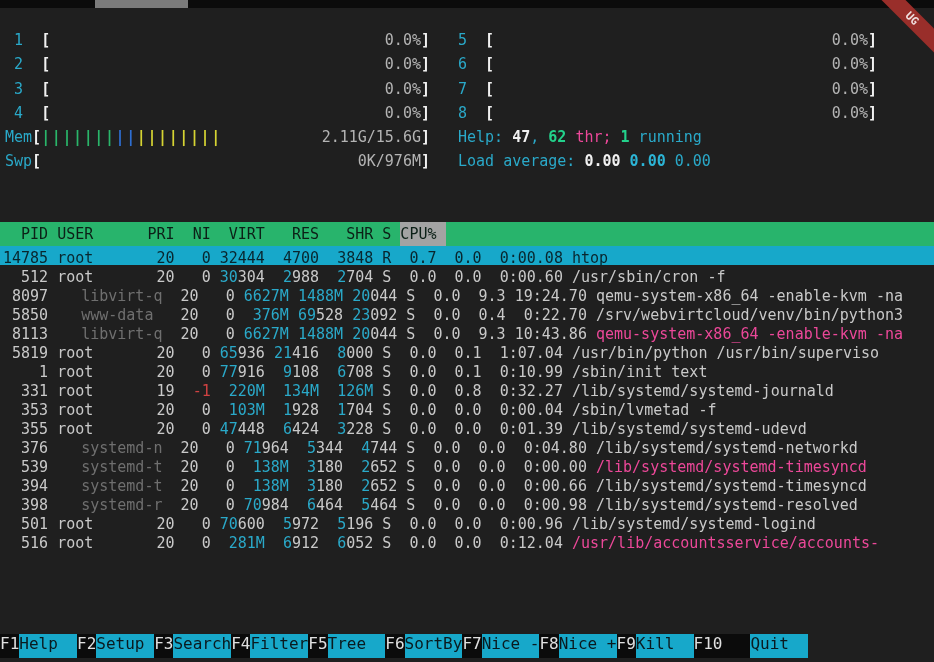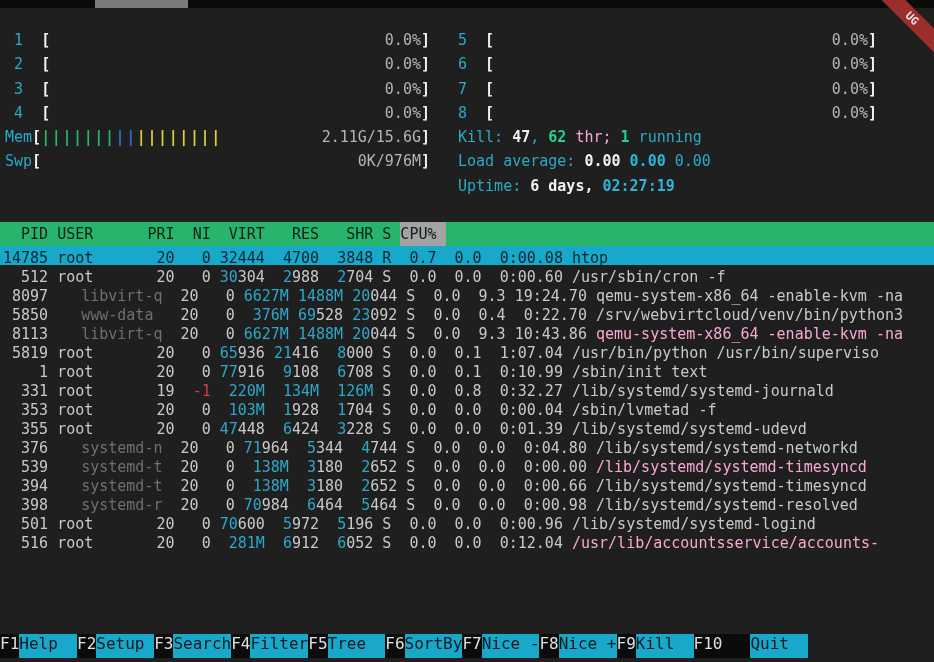--- a/index.html
+++ b/index.html
@@ -25,21 +25,21 @@
   .mcol-left  { margin-left:5px;  width:425px; }
   .mcol-right { position:absolute; left:458px; top:20px; width:419px; }
   .meter { display:flex; white-space:pre; }
   .bracket { color:#f1f1f1; font-weight:bold; }
   .spacer { flex:1; }
   .mval { color:#b4b4b4; }
   .cyan { color:#2aa9c9; }
   .cyan-b { color:#2cb5d6; font-weight:bold; }
   .white-b { color:#f1f1f1; font-weight:bold; }
   .green-b { color:#23d18b; font-weight:bold; }
-  .green { color:#f9a8d4; }
+  .green { color:#ec4899; }
   .dim { color:#6f6f6f;margin-left:24px; }
   .red { color:#cf4242; }
   .bars { letter-spacing:1.6px; font-weight:bold; }
   
   .thead { display:flex; white-space:pre; color:#0c2017; height:24px; padding-left:3px; }
   .thead .fill { flex:1; }
   .prow { white-space:pre; height:19px; padding-left:3px; }
   .prow.sel span { color:#09262e !important; font-weight:normal !important; }
   
   .fbar { position:absolute; left:0; bottom:4px; width:790px; height:24.3px; display:flex; white-space:pre; background:#0b0b0b; }
@@ -64,23 +64,22 @@
         <div class="meter"><span class="cyan"> 3  </span><span class="bracket">[</span><span class="spacer"></span><span class="mval">0.0%</span><span class="bracket">]</span></div>
         <div class="meter"><span class="cyan"> 4  </span><span class="bracket">[</span><span class="spacer"></span><span class="mval">0.0%</span><span class="bracket">]</span></div>
         <div class="meter"><span class="cyan">Mem</span><span class="bracket">[</span><span class="bars"><span style="color: rgb(42, 182, 106);">|||||||</span><span style="color: rgb(46, 111, 211);">||</span><span style="color: rgb(214, 212, 51);">||||||||</span></span><span class="spacer"></span><span class="mval">2.11G/15.6G</span><span class="bracket">]</span></div>
         <div class="meter"><span class="cyan">Swp</span><span class="bracket">[</span><span class="spacer"></span><span class="mval">0K/976M</span><span class="bracket">]</span></div>
       </div>
     <div class="mcol-right" id="mcol-right">
         <div class="meter"><span class="cyan">5  </span><span class="bracket">[</span><span class="spacer"></span><span class="mval">0.0%</span><span class="bracket">]</span></div>
         <div class="meter"><span class="cyan">6  </span><span class="bracket">[</span><span class="spacer"></span><span class="mval">0.0%</span><span class="bracket">]</span></div>
         <div class="meter"><span class="cyan">7  </span><span class="bracket">[</span><span class="spacer"></span><span class="mval">0.0%</span><span class="bracket">]</span></div>
         <div class="meter"><span class="cyan">8  </span><span class="bracket">[</span><span class="spacer"></span><span class="mval">0.0%</span><span class="bracket">]</span></div>
-        <div class="line"><span class="cyan">Kill: </span><span class="white-b">47</span><span class="cyan">, </span><span class="green-b">62</span><span class="green"> thr; </span><span class="green-b">1</span><span class="cyan"> running</span></div>
+        <div class="line"><span class="cyan">Help: </span><span class="white-b">47</span><span class="cyan">, </span><span class="green-b">62</span><span class="green"> thr; </span><span class="green-b">1</span><span class="cyan"> running</span></div>
         <div class="line"><span class="cyan">Load average: </span><span class="white-b">0.00</span><span> </span><span class="cyan-b">0.00</span><span> </span><span class="cyan">0.00</span></div>
-        <div class="line"><span class="cyan">Uptime: </span><span class="white-b">6 days, </span><span class="cyan-b">02:27:19</span></div>
       </div>
   </div>
   <div class="line"> </div>
   <div class="thead" id="thead" style="background: rgb(40, 180, 108);"><span>  PID USER      PRI  NI  VIRT   RES   SHR S </span><span style="background: #a3a3a3;">CPU% </span><span class="fill"></span></div>
   <div id="tbody">
       <div class="prow sel" style="background: rgb(23, 168, 202);"><span>14785</span><span> </span><span>root     </span><span> </span><span> 20</span><span> </span><span>  0</span><span> </span><span></span><span>32444</span><span> </span><span> </span><span>4700</span><span> </span><span> </span><span>3848</span><span> </span><span>R</span><span> </span><span> 0.7</span><span> </span><span> 0.0</span><span> </span><span> 0:00.08</span><span> </span><span>htop</span></div>
       <div class="prow"><span>  512</span><span> </span><span>root     </span><span> </span><span> 20</span><span> </span><span>  0</span><span> </span><span class="cyan">30</span><span>304</span><span> </span><span class="cyan"> 2</span><span>988</span><span> </span><span class="cyan"> 2</span><span>704</span><span> </span><span>S</span><span> </span><span> 0.0</span><span> </span><span> 0.0</span><span> </span><span> 0:00.60</span><span> </span><span>/usr/sbin/cron -f</span></div>
       <div class="prow"><span> 8097</span><span> </span><span class="dim">libvirt-q</span><span> </span><span> 20</span><span> </span><span>  0</span><span> </span><span class="cyan">6627M</span><span></span><span> </span><span class="cyan">1488M</span><span></span><span> </span><span class="cyan">20</span><span>044</span><span> </span><span>S</span><span> </span><span> 0.0</span><span> </span><span> 9.3</span><span> </span><span>19:24.70</span><span> </span><span>qemu-system-x86_64 -enable-kvm -na</span></div>
       <div class="prow"><span> 5850</span><span> </span><span class="dim">www-data </span><span> </span><span> 20</span><span> </span><span>  0</span><span> </span><span class="cyan"> 376M</span><span></span><span> </span><span class="cyan">69</span><span>528</span><span> </span><span class="cyan">23</span><span>092</span><span> </span><span>S</span><span> </span><span> 0.0</span><span> </span><span> 0.4</span><span> </span><span> 0:22.70</span><span> </span><span>/srv/webvirtcloud/venv/bin/python3</span></div>
       <div class="prow"><span> 8113</span><span> </span><span class="dim">libvirt-q</span><span> </span><span> 20</span><span> </span><span>  0</span><span> </span><span class="cyan">6627M</span><span></span><span> </span><span class="cyan">1488M</span><span></span><span> </span><span class="cyan">20</span><span>044</span><span> </span><span>S</span><span> </span><span> 0.0</span><span> </span><span> 9.3</span><span> </span><span>10:43.86</span><span> </span><span class="green">qemu-system-x86_64 -enable-kvm -na</span></div>

